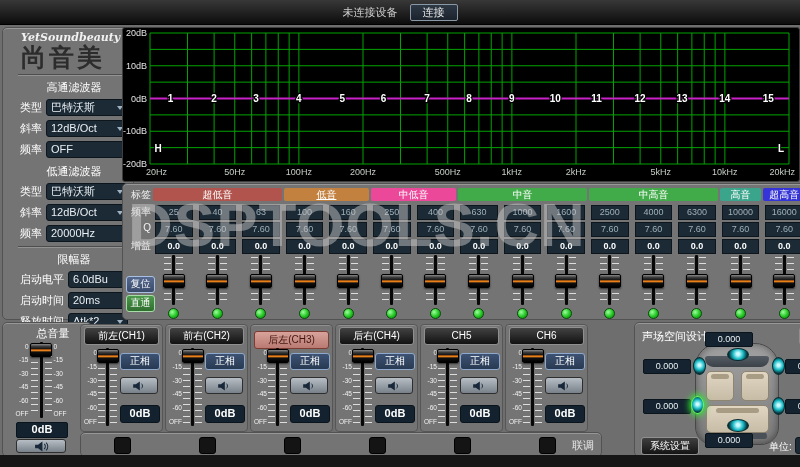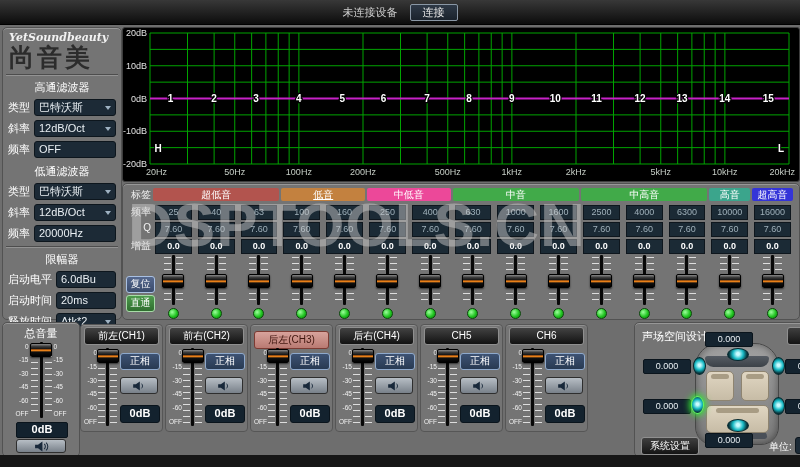--- a/index.html
+++ b/index.html
@@ -10,21 +10,21 @@
   .titlebar{position:absolute;left:0;top:0;width:800px;height:24px;
     background:linear-gradient(#383838,#0c0c0c);display:flex;align-items:center;
     justify-content:center;gap:12px;border-bottom:1px solid #000;}
   .titlebar .status{color:#cfcfcf;font-size:11px;}
   .btn-connect{background:linear-gradient(#2e3946,#1a222c);border:1px solid #8a97a5;
     border-radius:2px;color:#e8e8e8;font-size:11px;height:17px;line-height:15px;
     padding:0 12px;cursor:pointer;}
 
   
   .panel{position:absolute;background:#747474;border:1px solid #525252;
-    border-radius:5px;box-shadow:inset 0 1px 0 rgba(255,255,255,.25);}
+    border-radius:5px;box-shadow:inset 0 1px 0 rgba(255,255,255,.25);padding-left:12px;}
 
   
   .sidebar{left:2px;top:27px;width:118px;height:291px;}
   .brand{padding:3px 6px 0 6px;}
   .brand-script{font-family:"DejaVu Serif",serif;font-style:italic;font-weight:bold;
     color:#f2f2f2;font-size:11px;}
   .brand-name{font-size:25px;font-weight:bold;color:#2c2c2c;
     letter-spacing:3px;line-height:26px;padding-right:2px;}
   .divider{height:0;border-top:1px solid #4d4d4d;border-bottom:1px solid #939393;margin:4px 3px;}
   .sec-title{text-align:center;color:#fff;font-size:11px;margin-top:2px;}
@@ -710,20 +710,29 @@
         <button class="ch-btn btn-spk spk-btn">
           <svg width="14" height="10" viewBox="0 0 16 12">
             <path d="M1 4h3.2L9 .6v10.8L4.2 8H1z" fill="#18283a"></path>
             <path d="M11 3.2c1.6 1.5 1.6 4.1 0 5.6" stroke="#18283a" stroke-width="1.1" fill="none"></path>
           </svg>
         </button>
         <div class="ch-btn ch-gain">0dB</div>
       </div>
     </div>
 
+  <div class="panel linkrow">
+    <span class="link-label">联调</span>
+  <div class="chk" style="left: 33px;"></div>
+      <div class="chk" style="left: 118px;"></div>
+      <div class="chk" style="left: 203px;"></div>
+      <div class="chk" style="left: 288px;"></div>
+      <div class="chk" style="left: 373px;"></div>
+      <div class="chk" style="left: 458px;"></div>
+    </div>
 
   <div class="panel sound">
     <div class="sf-title">声场空间设计</div>
     <div class="btn-dark btn-adv">高级</div>
 
     <div class="car">
       <div class="car-body"></div>
       <div class="car-ws"></div>
       <div class="car-rw"></div>
       <div class="seat seat-f1">

